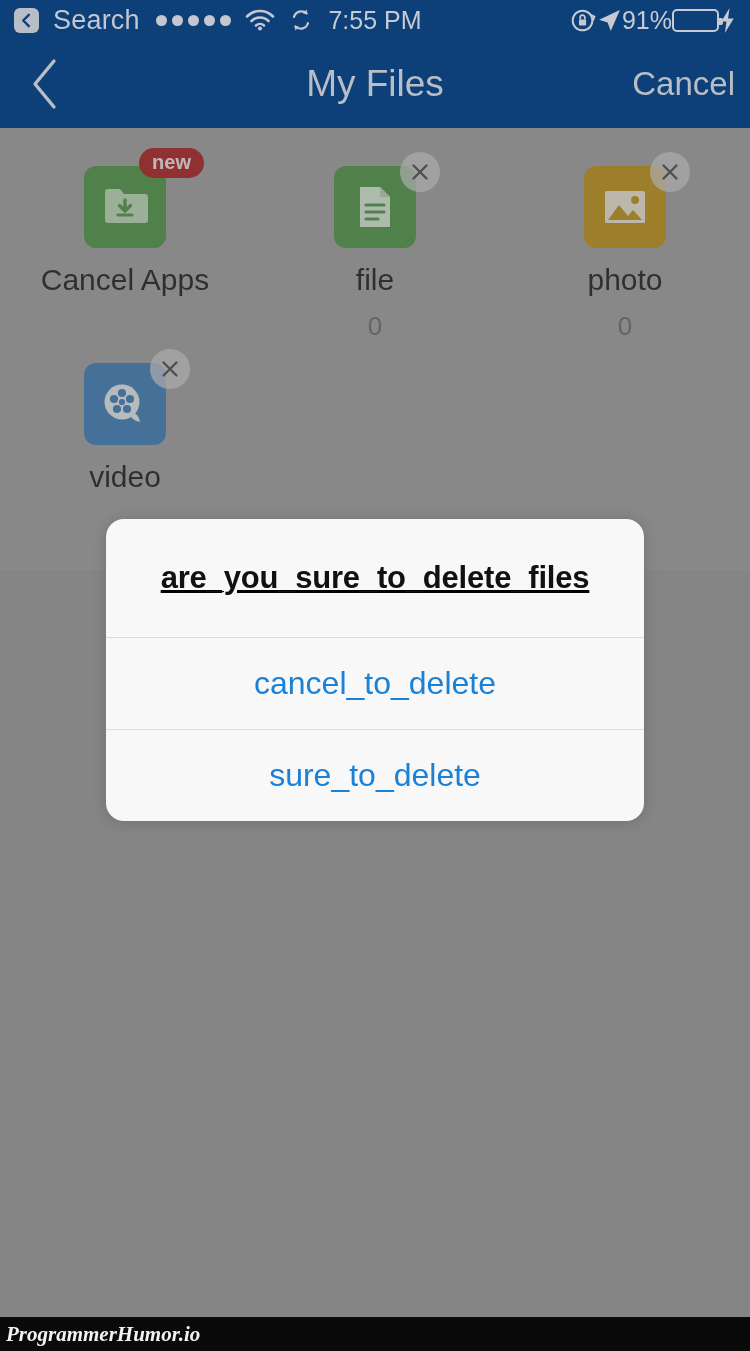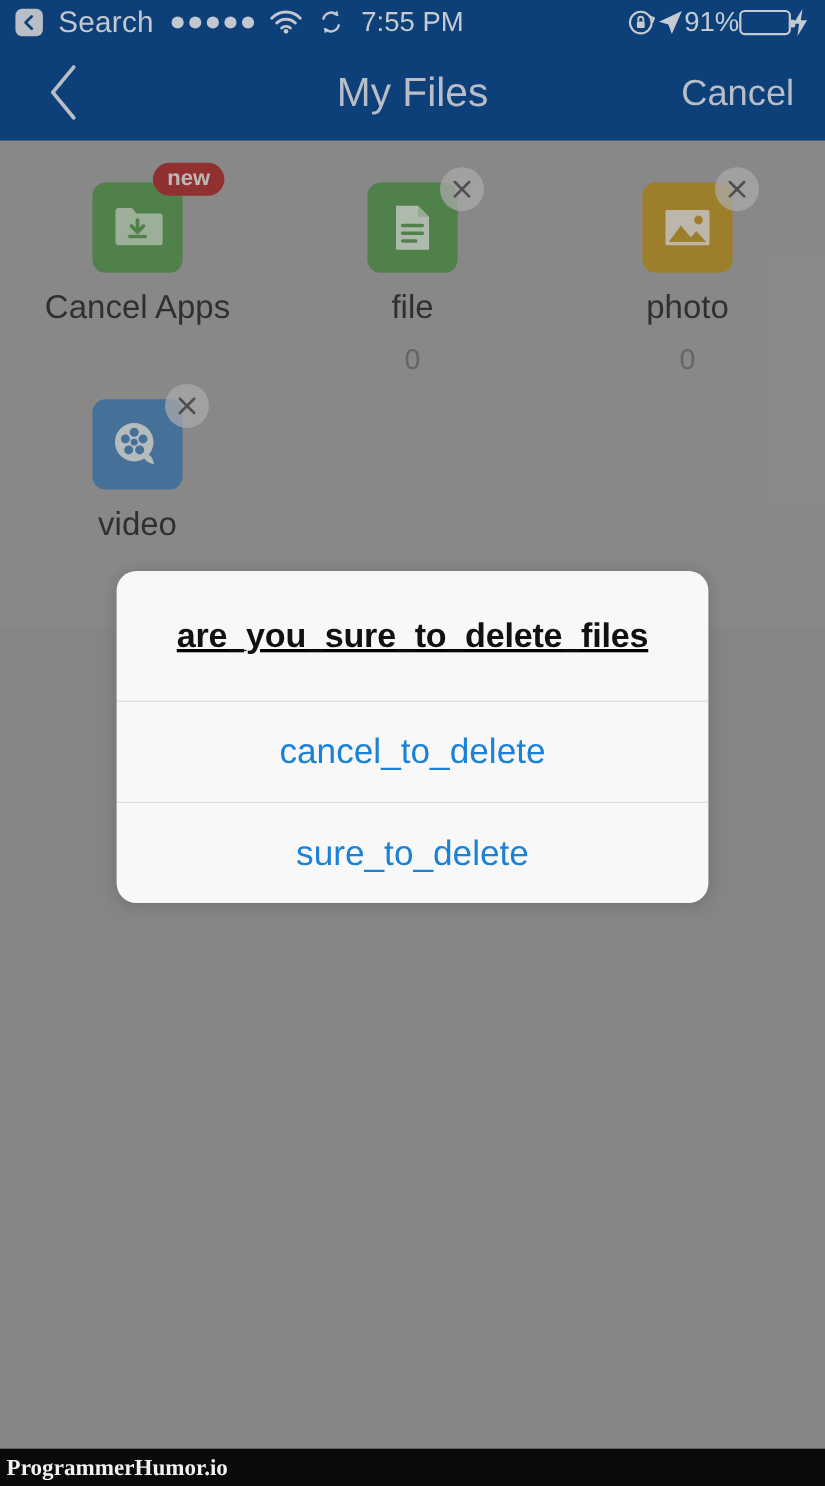--- a/index.html
+++ b/index.html
@@ -109,21 +109,21 @@
   
   .navbar {
     position: absolute;
     top: 40px; left: 0;
     width: 750px;
     height: 88px;
     background: #0d4078;
     display: flex;
     align-items: center;
     box-sizing: border-box;
-    padding: 0 28px;
+    padding: 0 15px;
   }
   .nav-back {
     width: 60px; height: 60px;
     display: flex;
     align-items: center;
     justify-content: center;
   }
   .nav-title {
     position: absolute;
     left: 0; right: 0;
@@ -269,20 +269,21 @@
     position: absolute;
     left: 0; bottom: 0;
     width: 750px;
     height: 34px;
     background: #0a0a0a;
     display: flex;
     align-items: center;
   }
   .footer-text {
     font-family: "Liberation Serif", serif;
+    font-style: italic;
     font-weight: bold;
     font-size: 21px;
     color: #f2f2f2;
     padding-left: 6px;
   }
 </style>
 </head>
 <body>
 
 <div id="screen">

